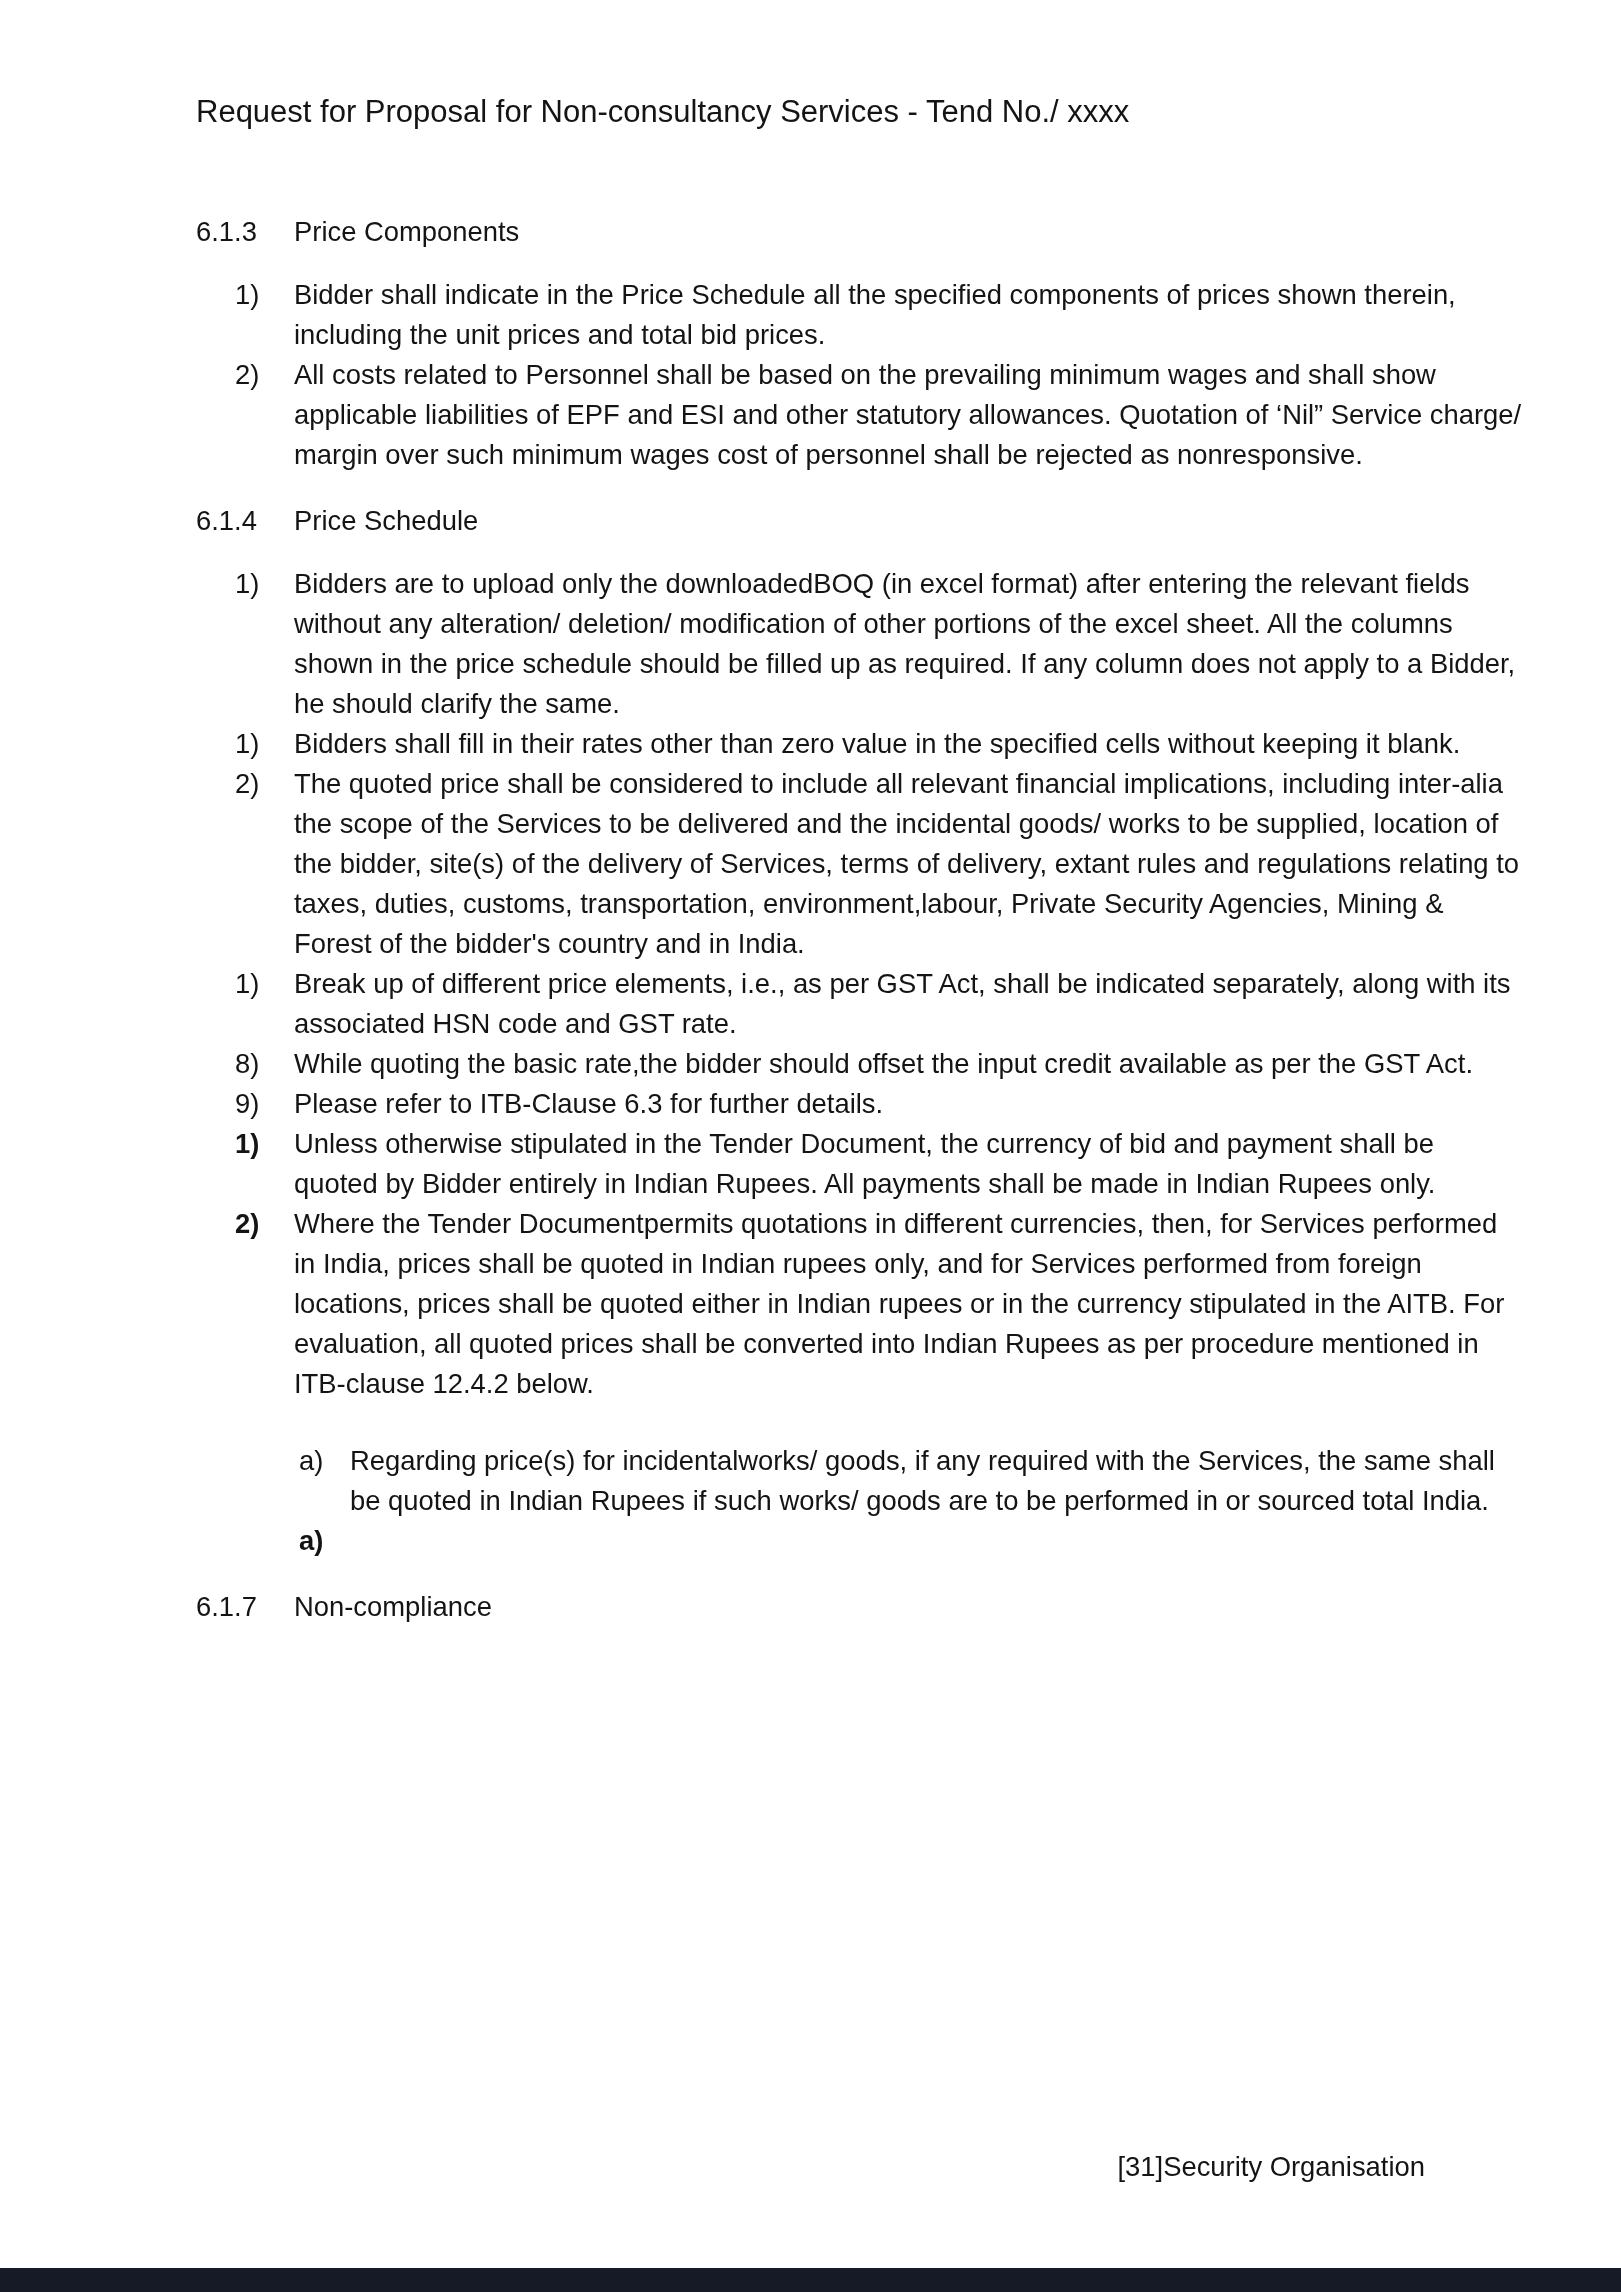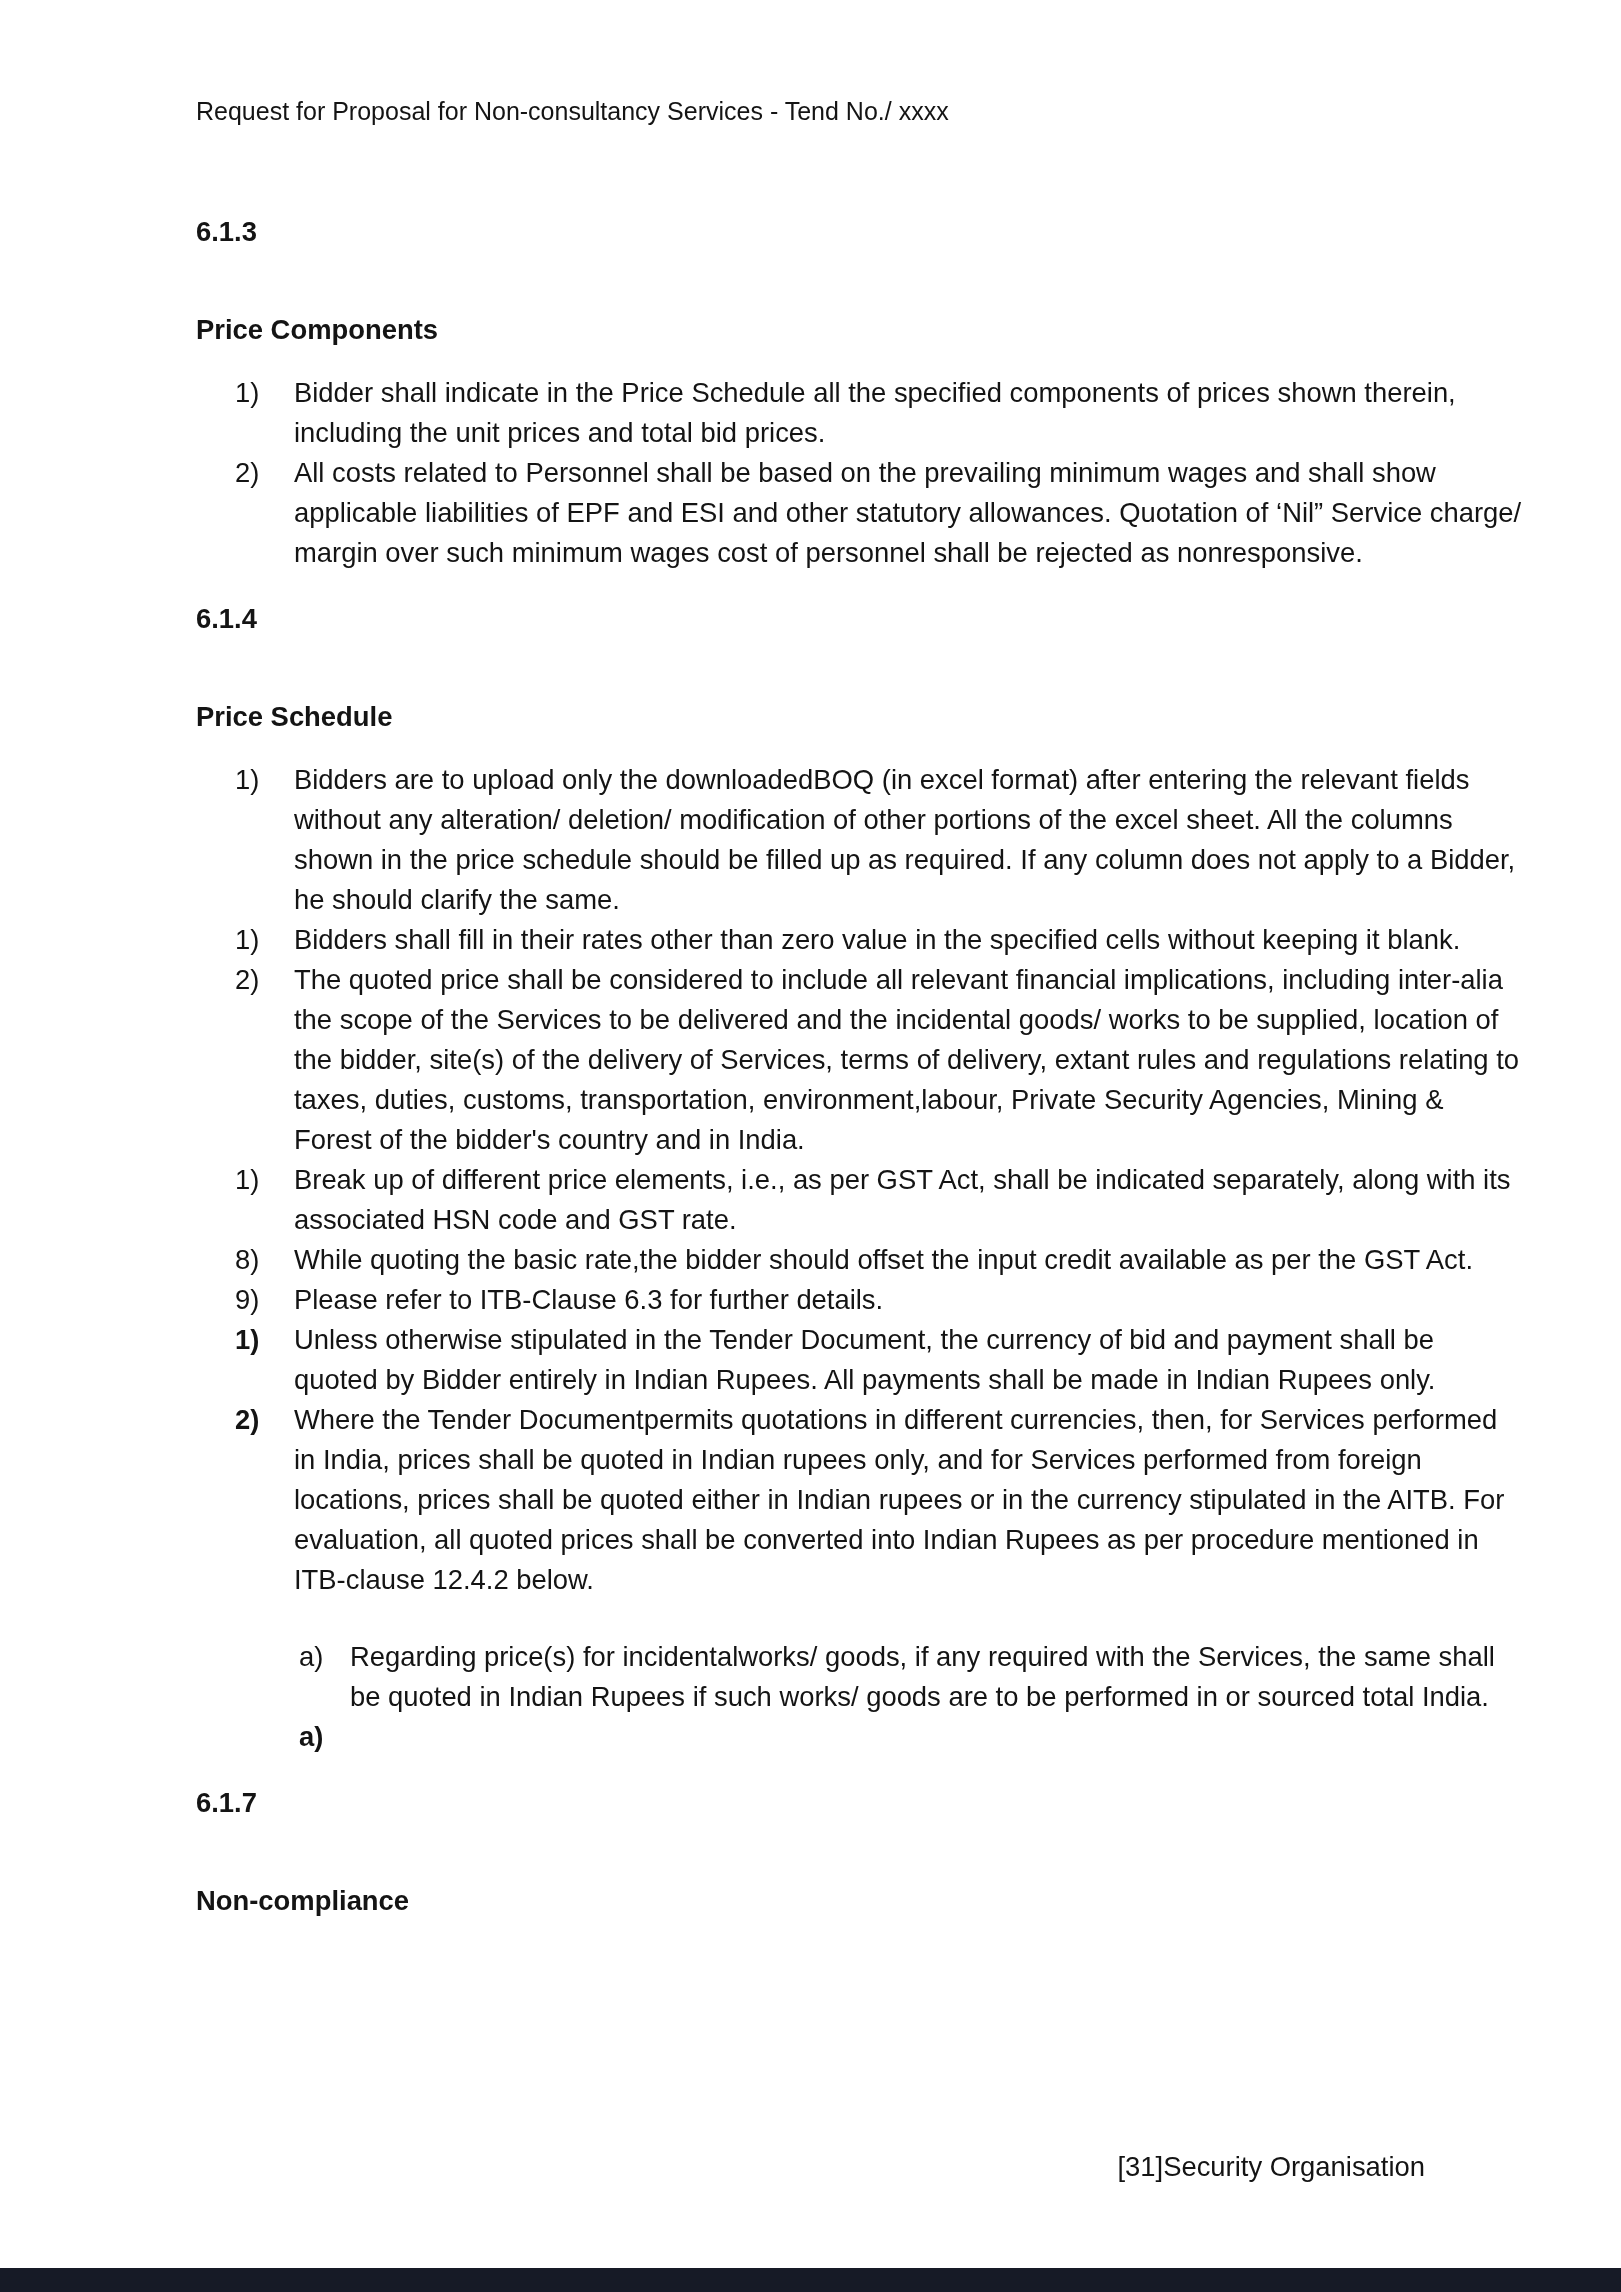--- a/index.html
+++ b/index.html
@@ -11,37 +11,36 @@
     background: #ffffff;
     font-family: "Liberation Sans", sans-serif;
     color: #141414;
     overflow: hidden;
   }
   .header {
     position: absolute;
     top: 94px;
     left: 196px;
     right: 98px;
-    font-size: 25px;
+    font-size: 31px;
     line-height: 35px;
   }
   .content {
     position: absolute;
     top: 186px;
     left: 196px;
     right: 98px;
     font-size: 27.4px;
     line-height: 40px;
   }
   .sec-heading {
     display: flex;
-    font-weight: bold;
+    font-weight: normal;
     margin-top: 25.5px;
     margin-bottom: 23.5px;
-    flex-direction: column;
   }
   .sec-num { flex: 0 0 98px; }
   .sec-title { flex: 1; }
   .li { display: flex; }
   .li .marker { flex: 0 0 59px; margin-left: 39px; }
   .li .text { flex: 1; }
   .sublist { margin-top: 37px; }
   .sublist .li .marker { flex: 0 0 51px; margin-left: 103px; }
   .bold { font-weight: bold; }
   .footer {

